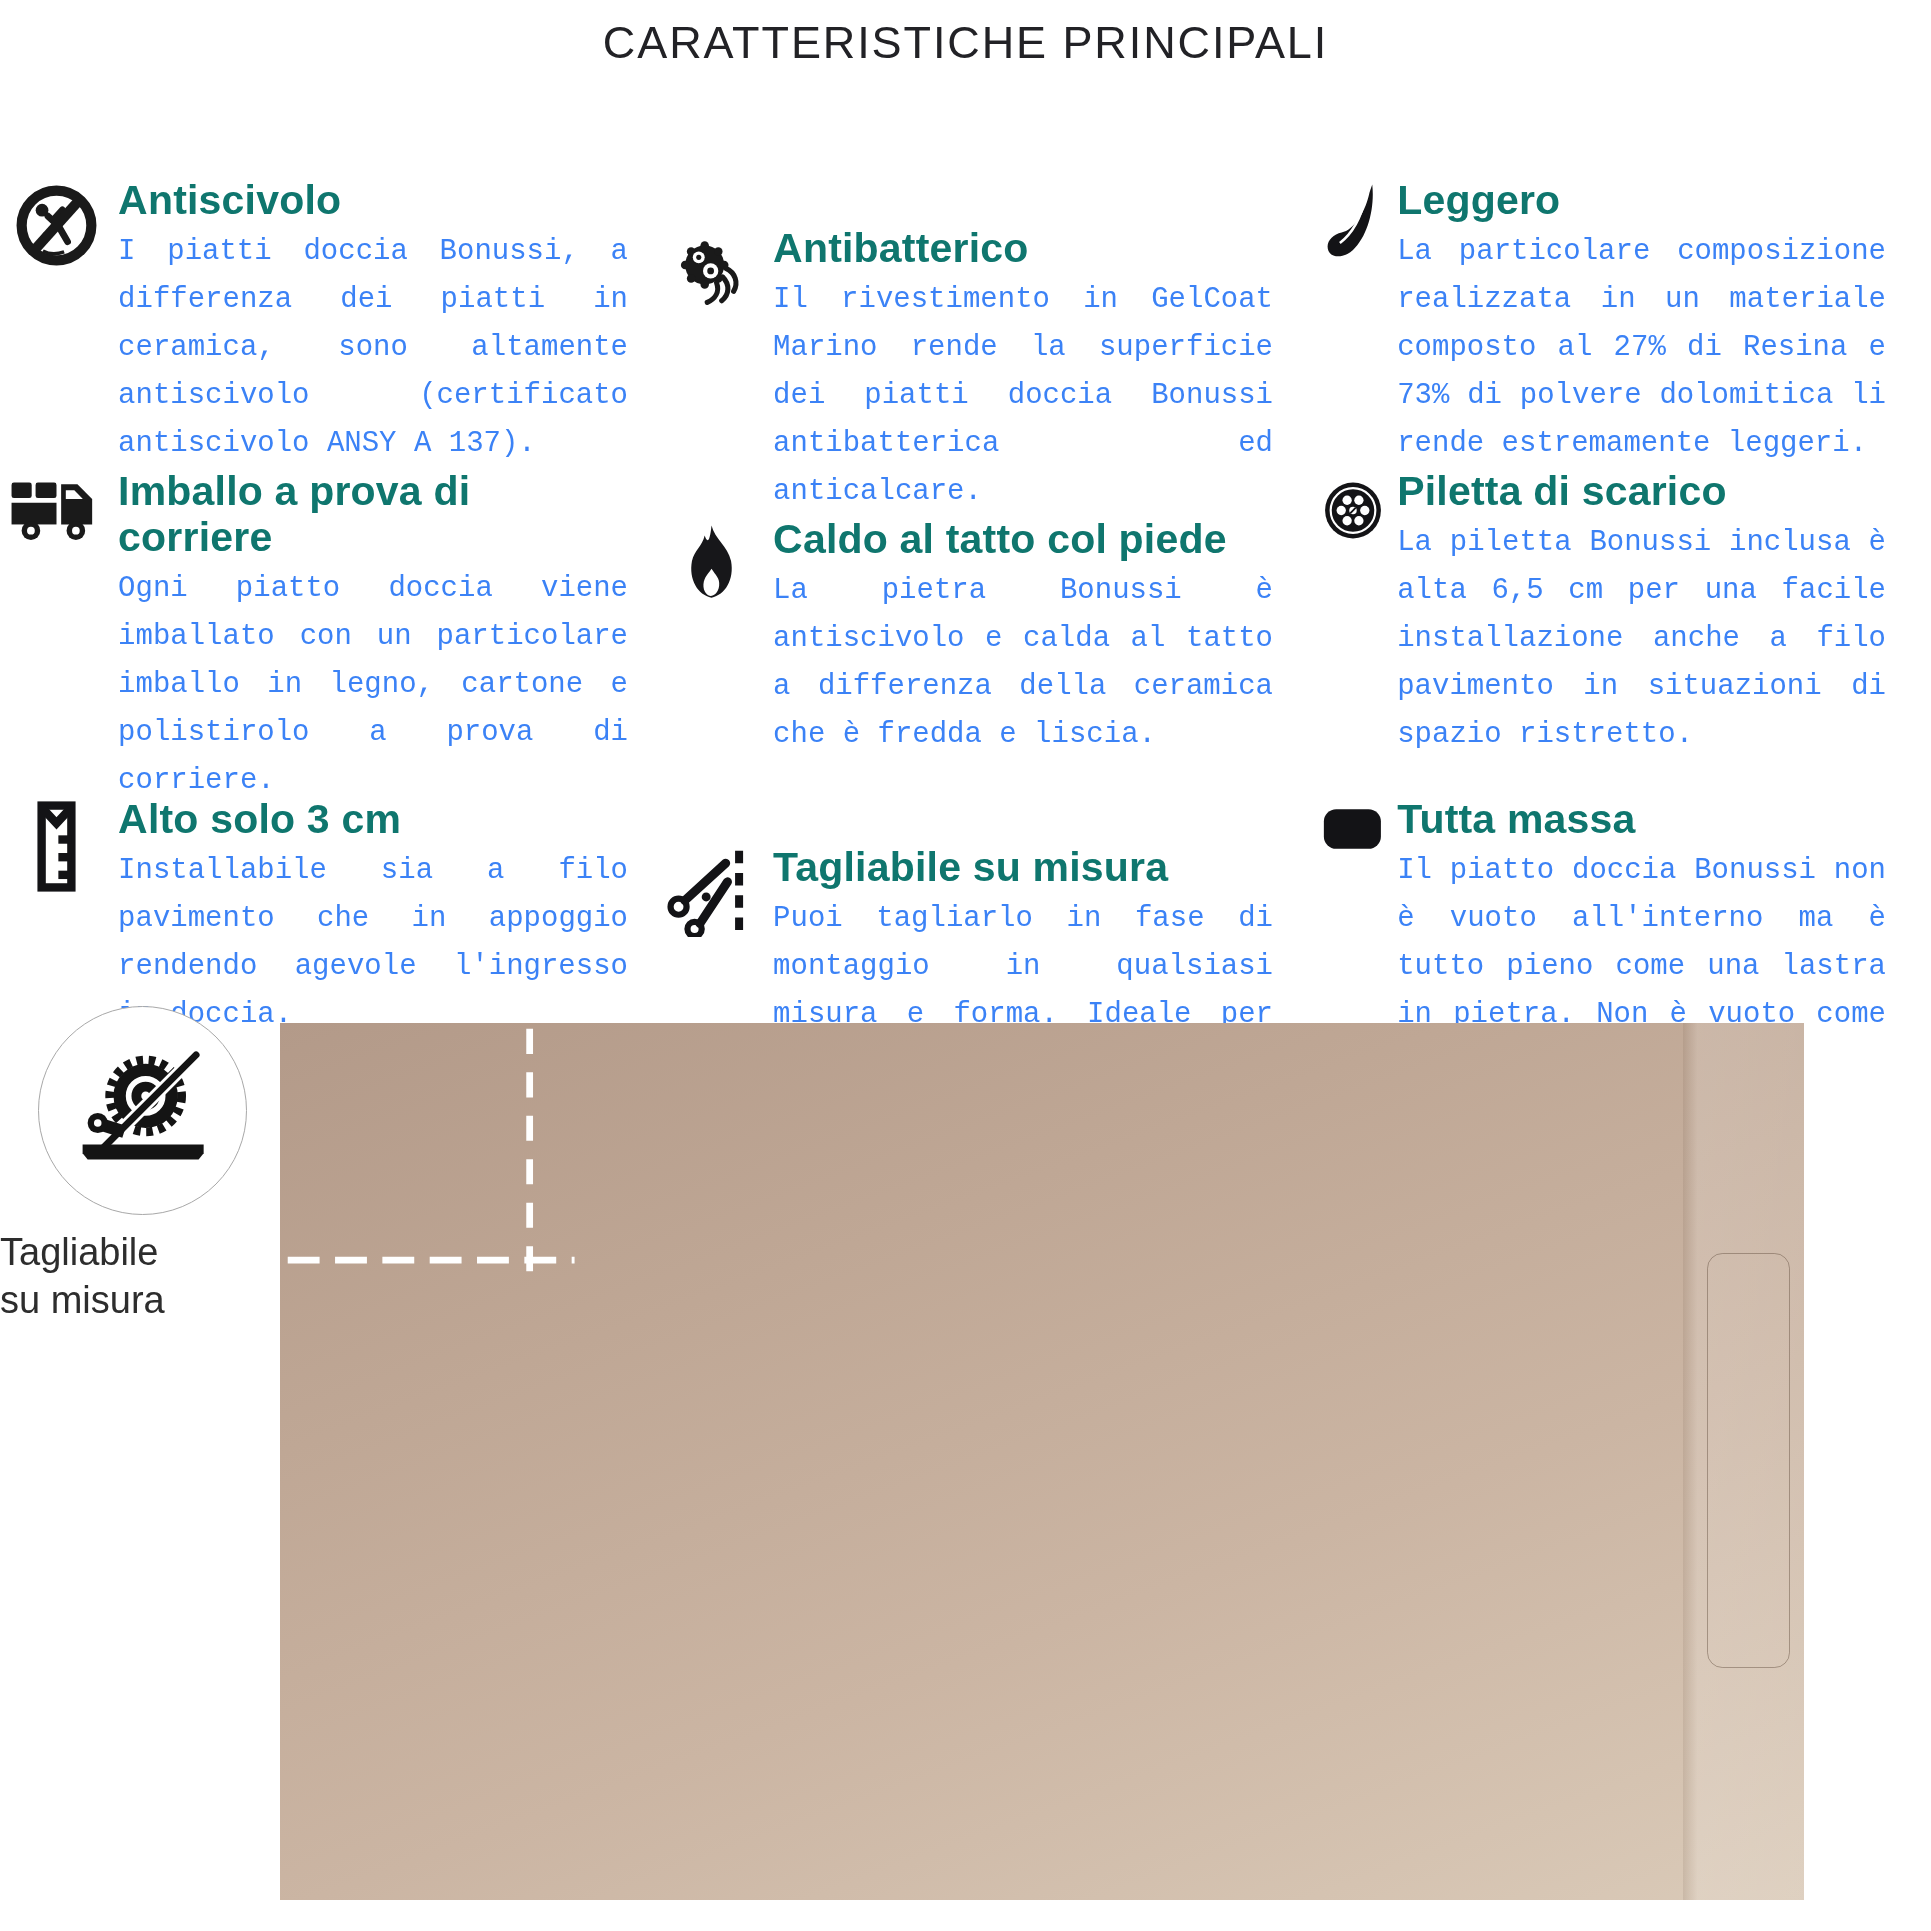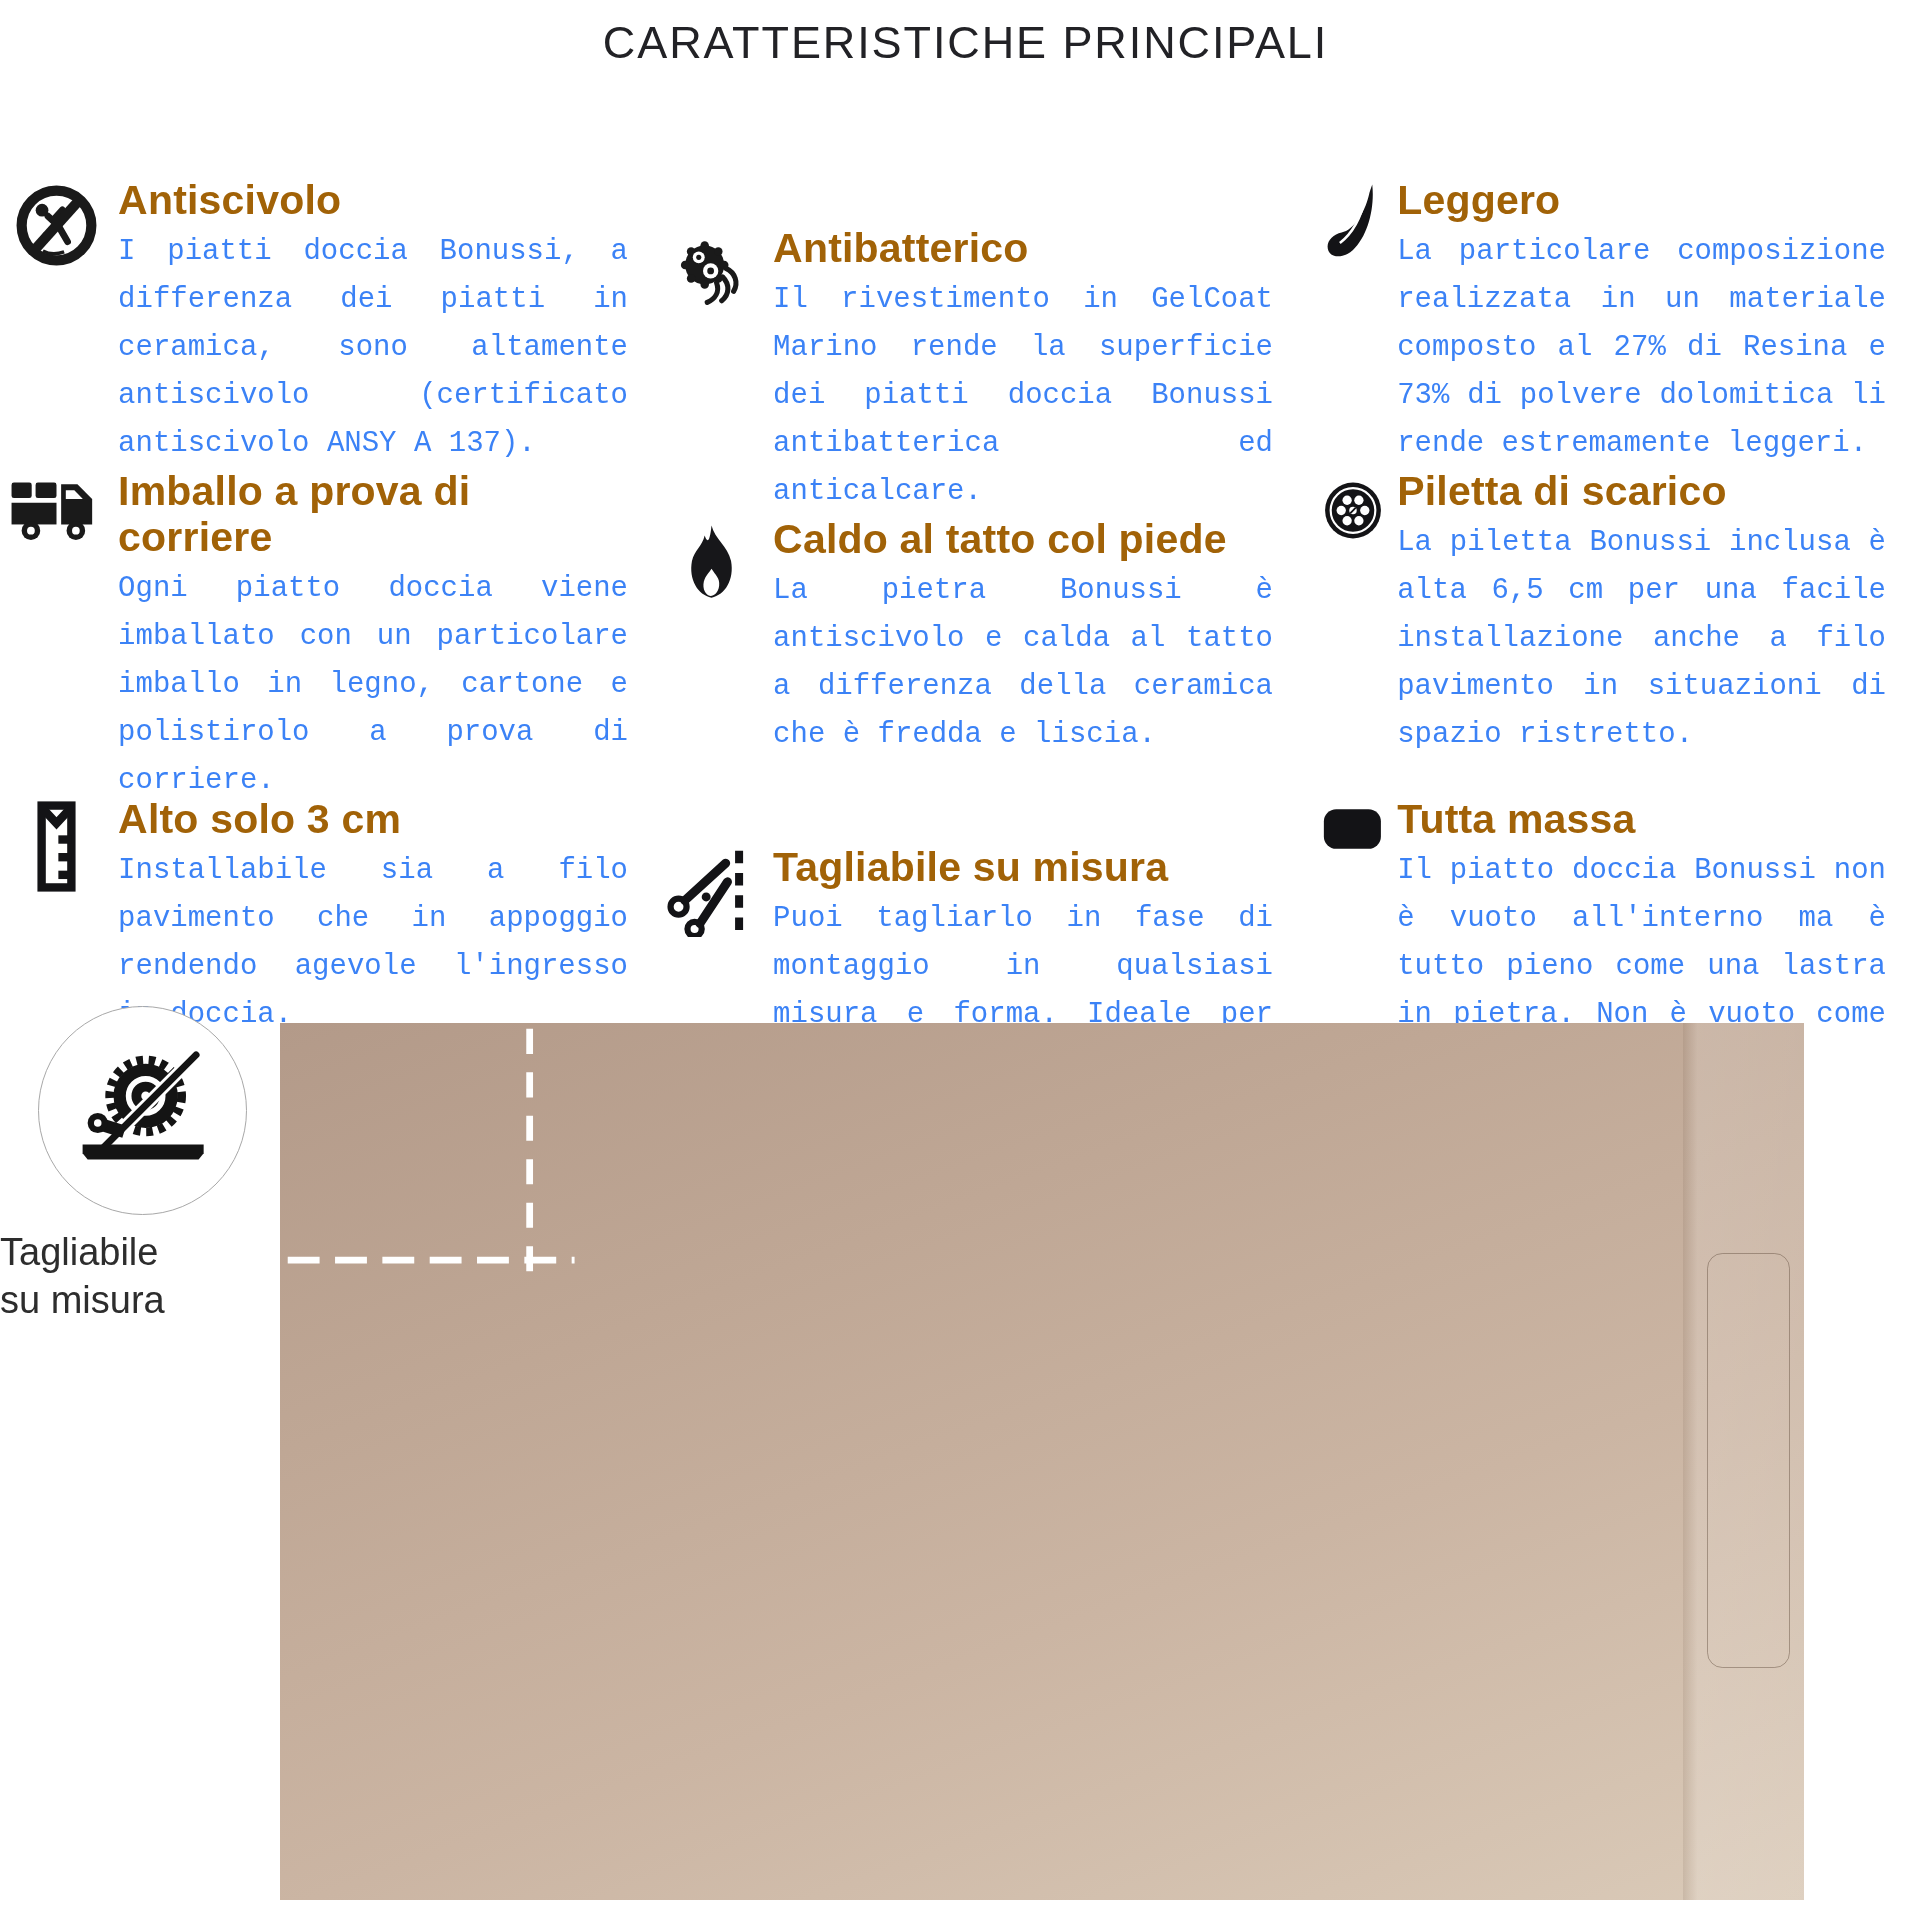--- a/index.html
+++ b/index.html
@@ -21,21 +21,21 @@
   .grid > .feature:nth-child(3n+2) { padding-left:7.7px;  padding-right:41px;margin-top:48px; }
   .grid > .feature:nth-child(3n)   { padding-left:7.7px;  padding-right:46px; }
   .icon-box {
     flex:0 0 93px; width:93px; display:flex; justify-content:center;
     margin-right:15.4px; margin-top:3.9px;
   }
   .grid > .feature:nth-child(3n) .icon-box { flex:0 0 62px; width:62px; margin-right:13.5px; }
   .icon-box svg { display:block; }
   .f-text { flex:1 1 auto; min-width:0; }
   .f-head {
-    font-size:41px; line-height:46px; font-weight:700; color:#a16207;
+    font-size:41px; line-height:46px; font-weight:700; color:#0f766e;
     margin:0 0 4.8px 0; letter-spacing:0.2px;
   }
   .f-body {
     font-size:29px; line-height:48px; color:#3b82f6;
     text-align:justify; hyphens:manual;font-family:Liberation Mono, monospace; -webkit-hyphens:manual;
   }
   .badge-circle {
     position:absolute; left:38px; top:1006px; width:209px; height:209px;
     border-radius:50%; border:1.9px solid #a8a8a8; background:#ffffff;
     display:flex; align-items:center; justify-content:center; box-sizing:border-box;

